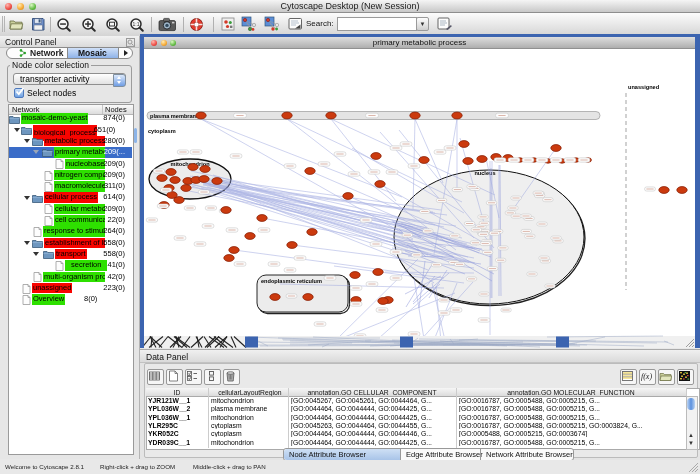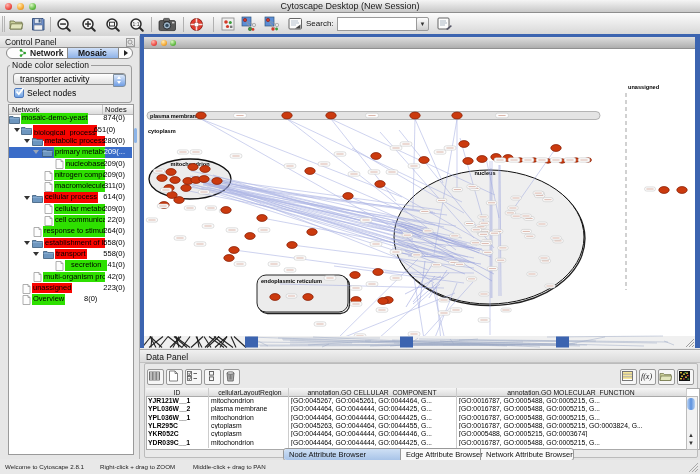--- a/index.html
+++ b/index.html
@@ -257,20 +257,21 @@
     <path d="M6 0.5 L6 2.5 L8 2.5" fill="none" stroke="#9a9a9a" stroke-width="0.8"></path>
   </svg>
 <div class="abs" style="left:32px;top:294.1px;height:10.5px;max-width:71px;overflow:hidden;background:#2ee000;font-size:7.5px;line-height:10.5px;color:#000;white-space:nowrap;padding:0 1px;">Overview</div>
 <div class="abs" style="left:84px;top:294.1px;width:41px;height:10.5px;font-size:7.5px;line-height:10.5px;color:#000;text-align:left;white-space:nowrap;">8(0)</div>
 
 <div class="abs" style="left:140px;top:34px;width:560px;height:314px;background:#3c64b0;"></div>
 <div class="abs" style="left:144px;top:37px;width:551px;height:11px;background:linear-gradient(#dedede,#aeaeae);border-bottom:1px solid #909090;">
  <div class="abs" style="left:7px;top:2.5px;width:6px;height:6px;border-radius:50%;background:radial-gradient(circle at 35% 30%,#ffb9b2,#ee4b43 60%,#b33229);"></div>
  <div class="abs" style="left:16.5px;top:2.5px;width:6px;height:6px;border-radius:50%;background:radial-gradient(circle at 35% 30%,#ffedb5,#f6a833 60%,#c07e1e);"></div>
  <div class="abs" style="left:26px;top:2.5px;width:6px;height:6px;border-radius:50%;background:radial-gradient(circle at 35% 30%,#dcf8c5,#63bc44 60%,#3f8c2a);"></div>
+ <div class="abs" style="left:0;right:0;top:1px;text-align:center;font-size:8px;color:#111;">primary metabolic process</div>
 </div>
 <div class="abs" style="left:144px;top:49px;width:551px;height:288px;background:#ffffff;"></div>
 
 <svg class="abs" style="left:144px;top:48px" width="551" height="300" viewBox="0 0 551 300">
     <rect x="3" y="63.5" width="453" height="8" rx="4" fill="#e4e4e4" stroke="#999" stroke-width="0.7"></rect>
     <text x="6" y="69.8" font-size="5.6" font-weight="bold" fill="#000">plasma membrane</text>
     <text x="4" y="85" font-size="5.6" font-weight="bold" fill="#000">cytoplasm</text>
     <ellipse cx="46" cy="131" rx="41" ry="20" fill="#ececec" stroke="#111" stroke-width="1.3"></ellipse>
     <text x="46" y="118" font-size="5.6" font-weight="bold" fill="#000" text-anchor="middle">mitochondrion</text>
     <ellipse cx="346" cy="190.5" rx="95" ry="67" fill="none" stroke="#222" stroke-width="1.3"></ellipse>

